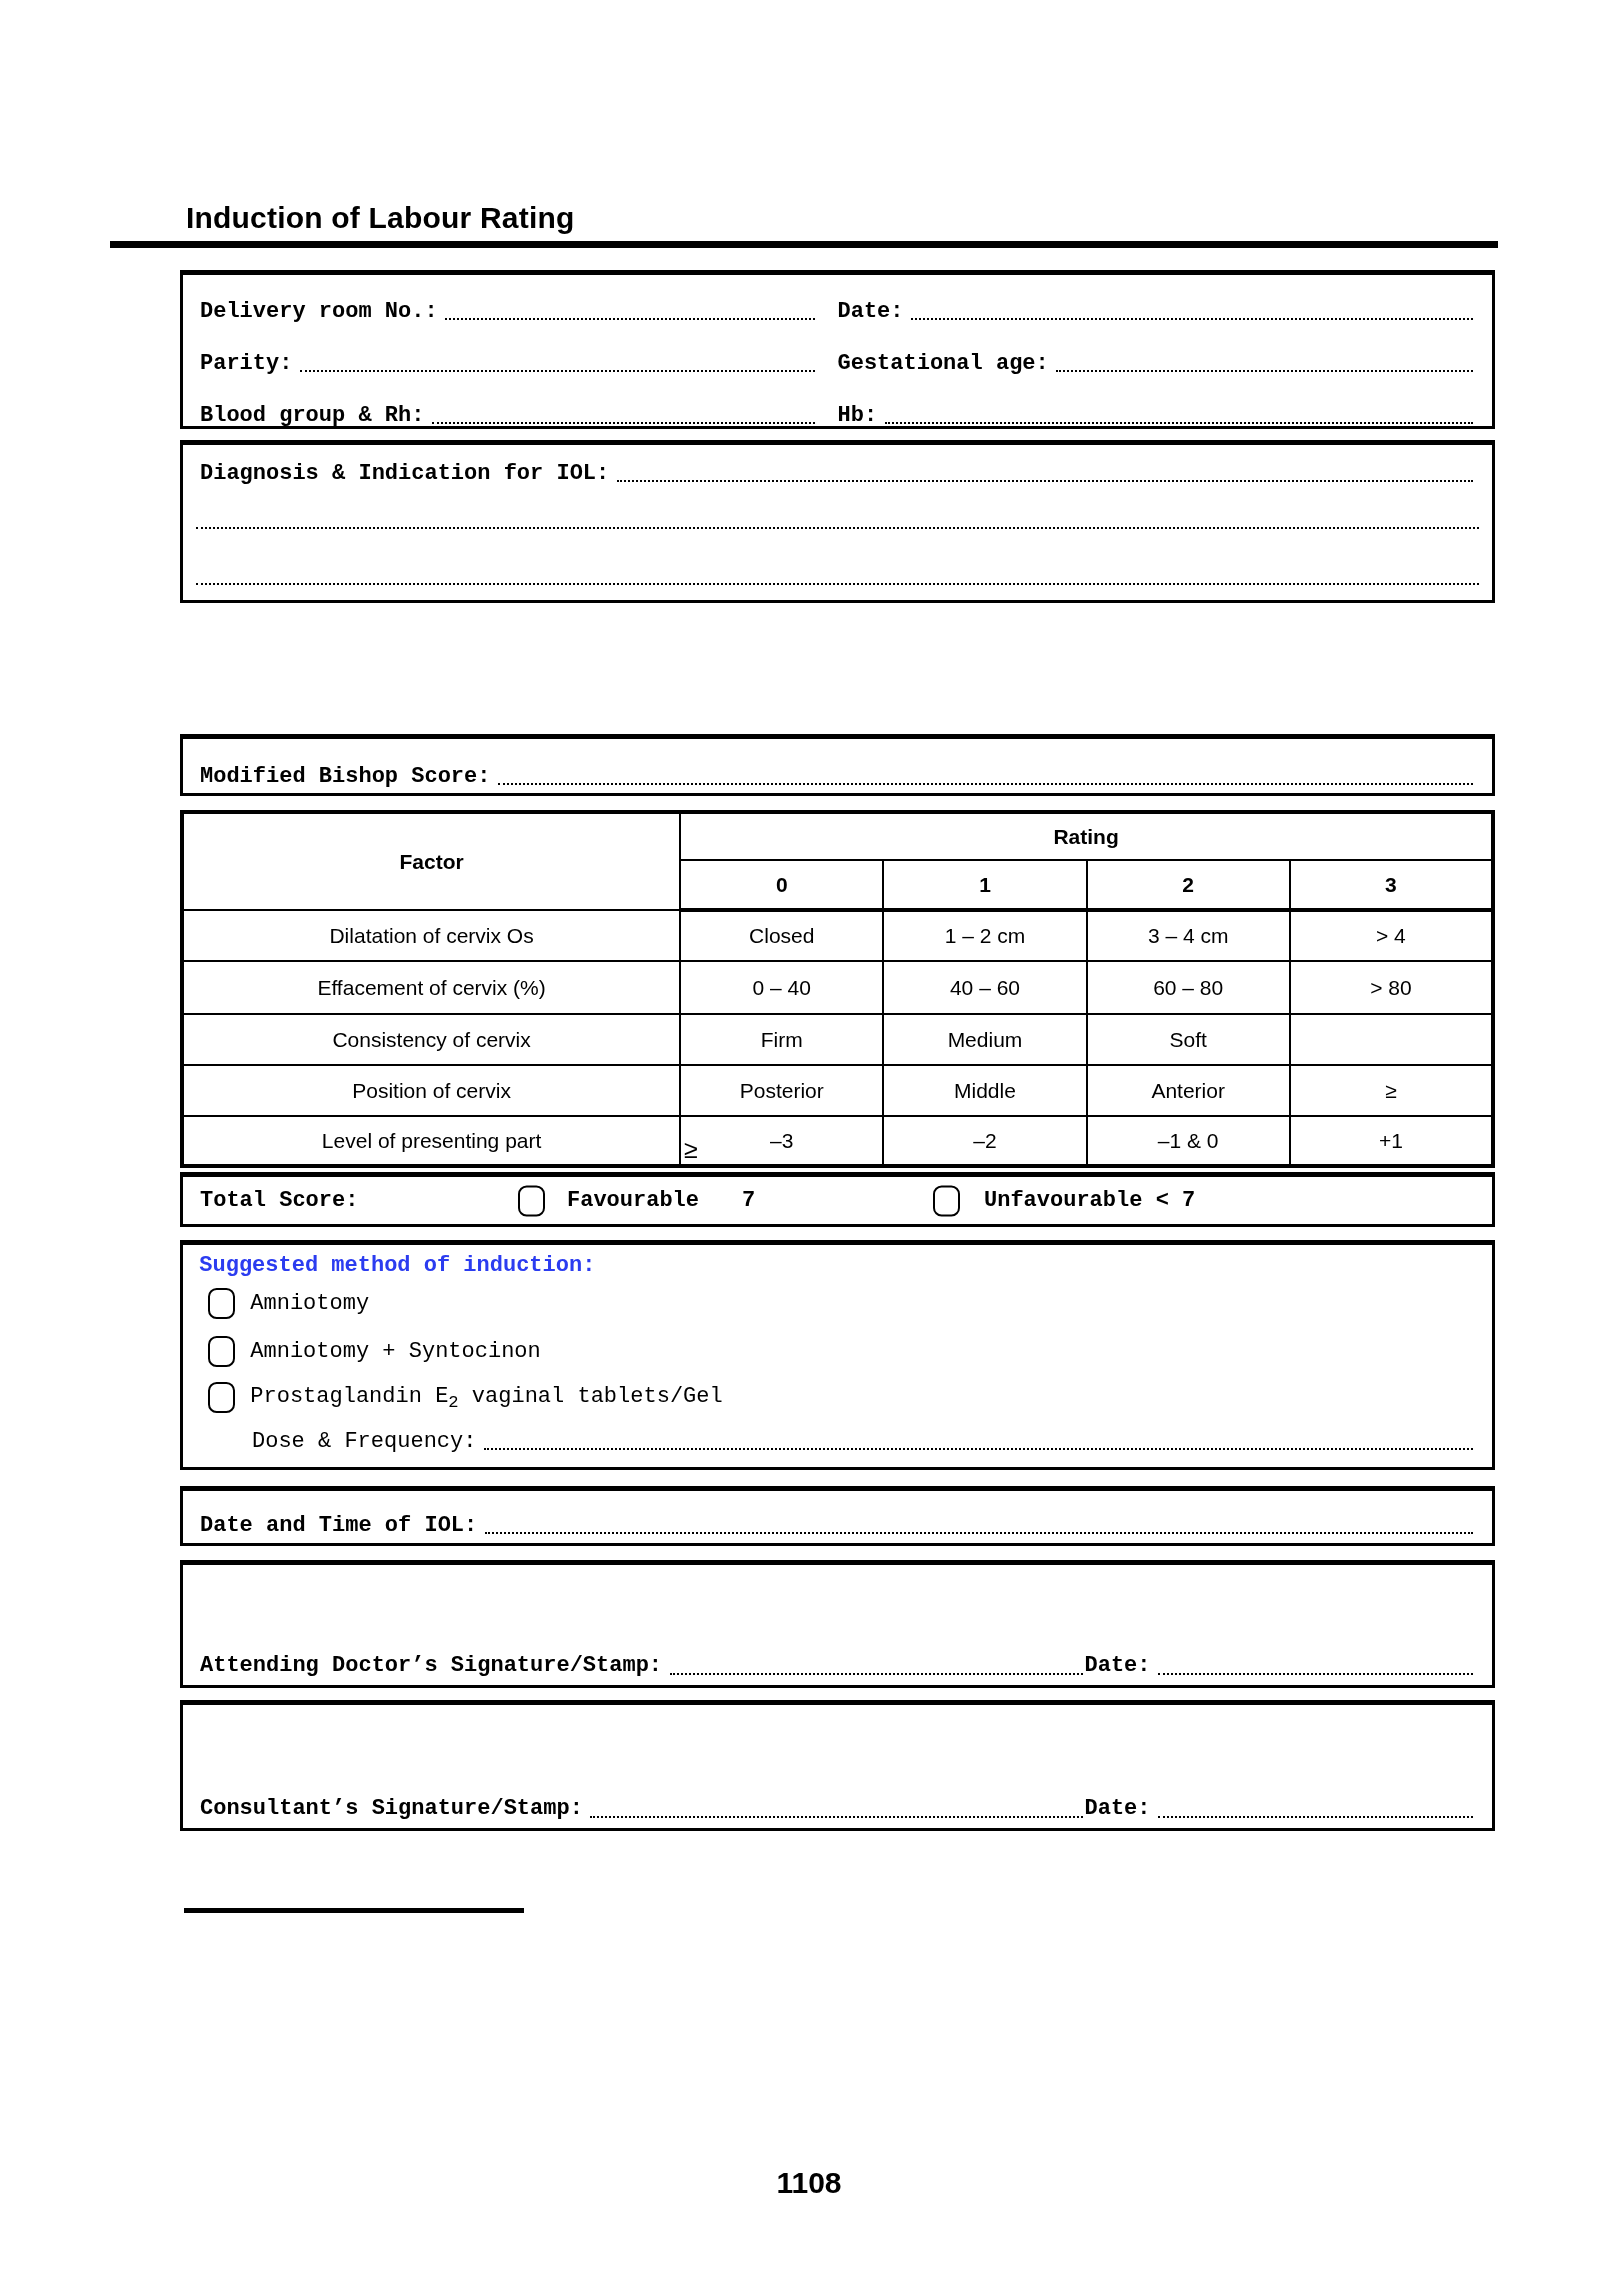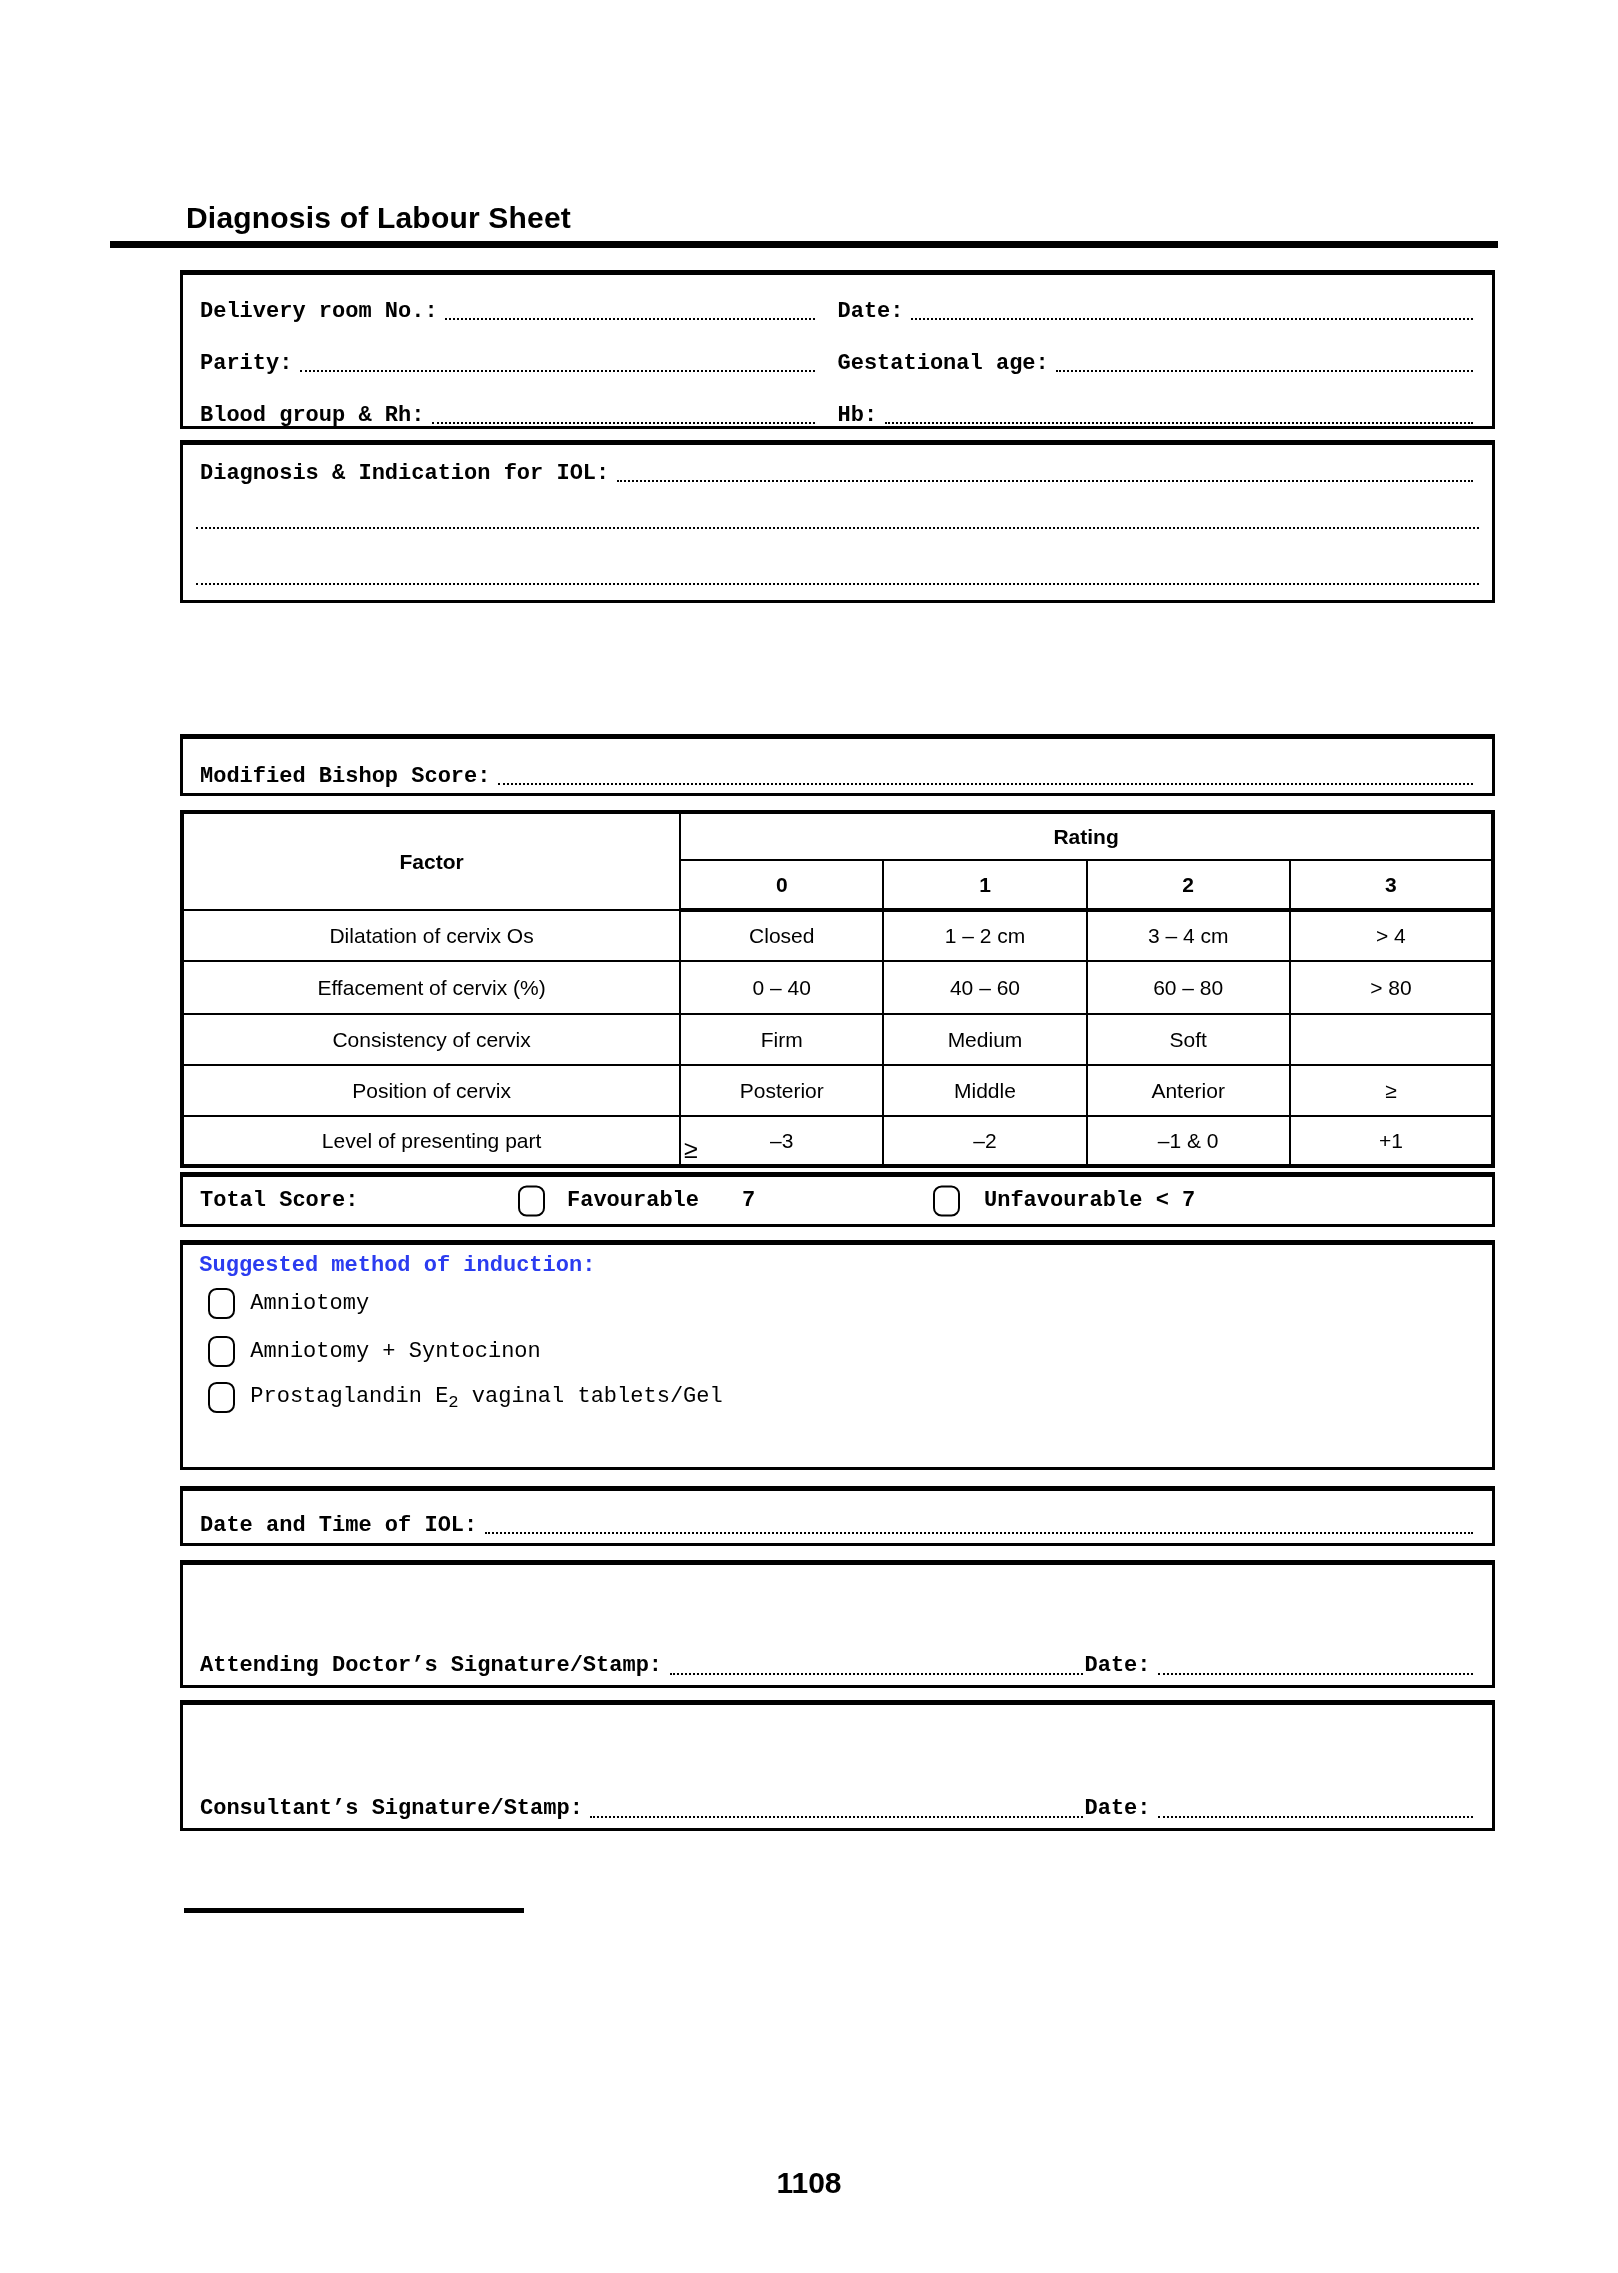--- a/index.html
+++ b/index.html
@@ -48,21 +48,21 @@
   .sig-row{position:absolute;left:17px;right:17px;bottom:7.6px;display:flex;align-items:flex-end;}
   .leader-date{flex:0 0 315px;border-bottom:2.9px dotted #000;margin:0 1.9px 2.9px 7.6px;height:1px;}
   .footnote-rule{background:#000;}
   .page-number{left:0;right:0;text-align:center;font-weight:bold;font-size:30px;}
 </style>
 </head>
 <body>
 
 <div class="page">
 
-  <div class="abs page-title" style="left:186px;top:201px;">Diagnosis of Labour Sheet</div>
+  <div class="abs page-title" style="left:186px;top:201px;">Induction of Labour Rating</div>
   <div class="abs title-rule" style="left:110px;top:241px;width:1388px;height:6.7px;"></div>
 
   <div class="box" style="top:270px;height:159px;padding:7.6px 17px 0 17px;">
     <div class="info-row">
       <div class="half-l">
         <span class="lbl">Delivery room No.:</span>
         <span class="leader"></span>
       </div>
       <div class="half-r">
         <span class="lbl">Date:</span>
@@ -189,20 +189,24 @@
     <div class="opt-row" style="left:25px;top:91px;">
       <span class="cbx"></span>
       <span class="opt-label">Amniotomy + Syntocinon</span>
     </div>
 
     <div class="opt-row" style="left:25px;top:137px;">
       <span class="cbx"></span>
       <span class="opt-label"><span>Prostaglandin E</span><sub>2</sub><span> vaginal tablets/Gel</span></span>
     </div>
 
+    <div class="field-row abs" style="left:69px;right:17px;top:185px;">
+      <span class="lbl plain" style="font-size:22px;">Dose &amp; Frequency:</span>
+      <span class="leader"></span>
+    </div>
   </div>
 
   <div class="box" style="top:1486px;height:60px;">
     <div class="field-row abs" style="left:17px;right:17px;bottom:5.7px;">
       <span class="lbl">Date and Time of IOL:</span>
       <span class="leader"></span>
     </div>
   </div>
 
   <div class="box" style="top:1560px;height:128px;">

